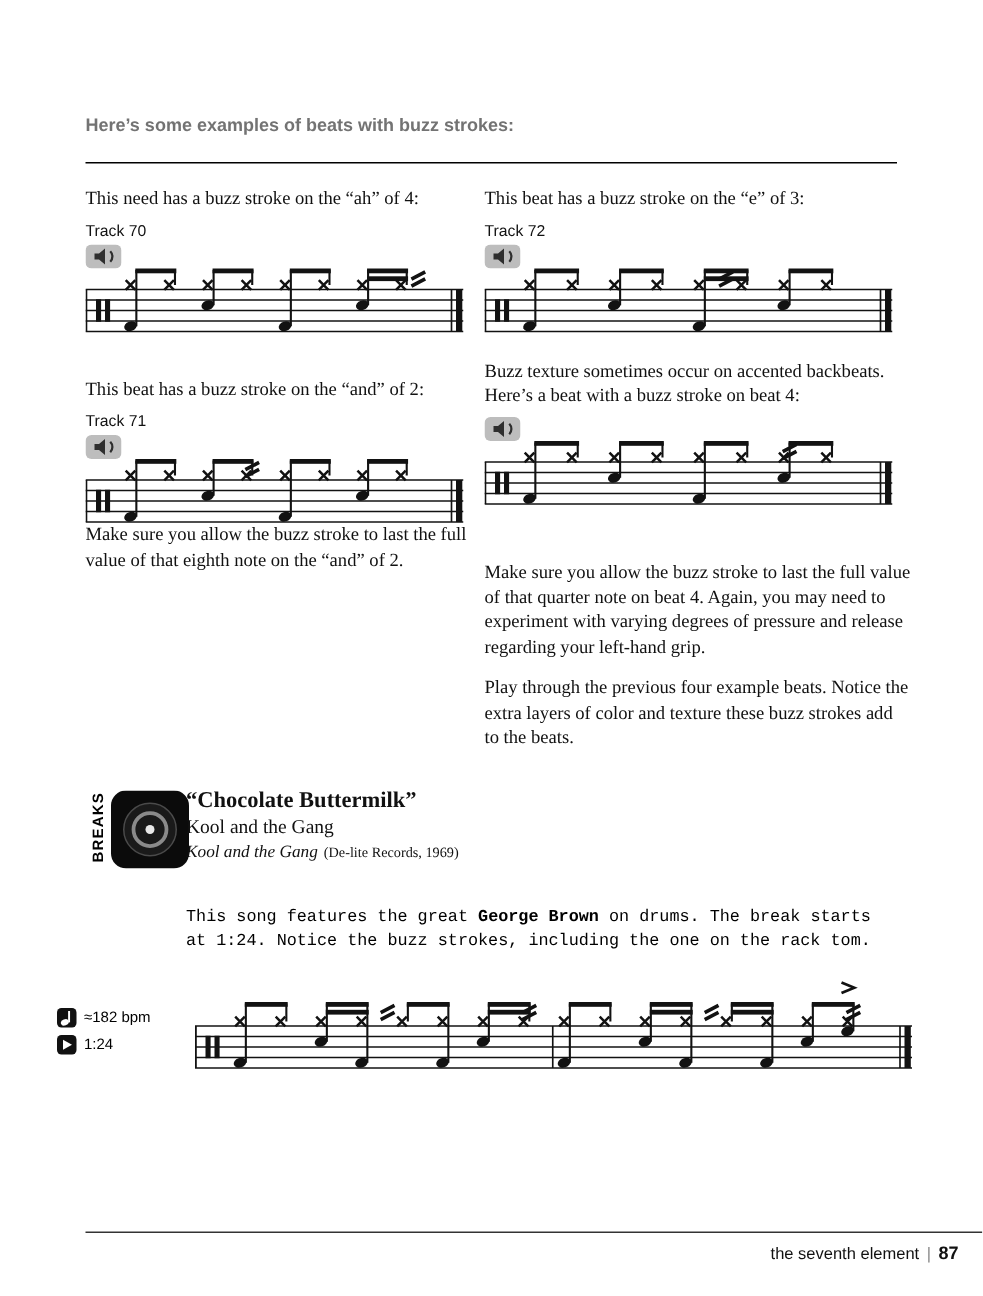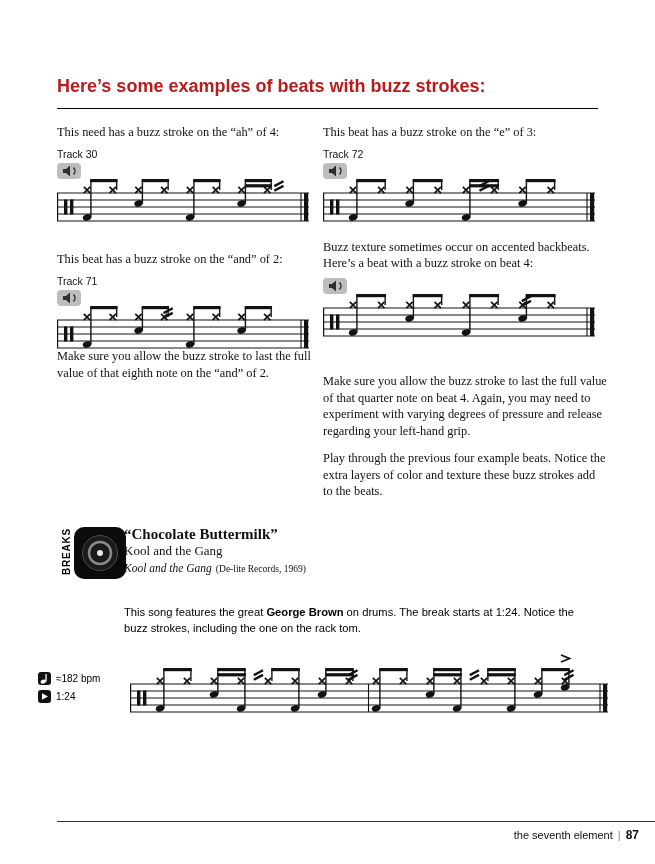--- a/index.html
+++ b/index.html
@@ -2,21 +2,21 @@
 <html><head>
 <meta charset="utf-8">
 <style>
   html,body { margin:0; padding:0; background:#ffffff; }
   .page {
     position:relative; width:655px; height:864px; background:#fff;
     font-family:"Liberation Serif", serif; color:#111; overflow:hidden;
   }
   .heading {
     position:absolute; left:57px; top:76px; margin:0;
-    font-family:"Liberation Sans", sans-serif; font-weight:700; font-size:18px; color:#b91c1c;
+    font-family:"Liberation Sans", sans-serif; font-weight:700; font-size:12px; color:#737373;
   }
   .heading-rule { position:absolute; left:57px; top:108px; width:541px; height:1px; background:#000; }
 
   .example { position:absolute; }
   #ex1 { left:57px;  top:125px; width:262px; }
   #ex2 { left:323px; top:125px; width:280px; }
   #ex3 { left:57px;  top:252px; width:262px; }
   #ex4 { left:323px; top:240px; width:280px; }
   .caption { margin:0 0 7px 0; font-size:12.4px; line-height:15.5px; }
   .track-label { font-family:"Liberation Sans", sans-serif; font-size:10.5px; line-height:12px; margin-top:3px; }
@@ -36,21 +36,21 @@
   .record-icon { position:absolute; left:74px; top:527px; }
   .song-info { position:absolute; left:124px; top:526px; }
   .song-title { font-weight:700; font-size:15px; line-height:17px; }
   .song-artist { font-size:13px; line-height:16px; }
   .song-album { line-height:15px; }
   .album-name { font-style:italic; font-size:11.5px; }
   .album-details { font-size:9.5px; }
 
   .description {
     position:absolute; left:124px; top:604px; width:472px; margin:0;
-    font-family:Liberation Sans, sans-serif; font-size:11.2px; line-height:16px; color:#000;
+    font-family:Liberation Mono, monospace; font-size:11.2px; line-height:16px; color:#000;
   }
   .description strong { font-weight:700; }
 
   .markers { position:absolute; left:38px; top:672px; font-family:"Liberation Sans", sans-serif; font-size:10px; color:#000; }
   .marker-row { display:flex; align-items:center; gap:5px; margin-bottom:5px; }
   .marker-box {
     width:13px; height:13px; background:#111; border-radius:3px;
     display:flex; align-items:center; justify-content:center; flex:0 0 auto;
   }
   .long-staff { position:absolute; left:130px; top:650px; }
@@ -66,21 +66,21 @@
 </head>
 <body>
 
 <div class="page">
 
   <h1 class="heading">Here’s some examples of beats with buzz strokes:</h1>
   <div class="heading-rule"></div>
 
   <section class="example" id="ex1">
     <p class="caption">This need has a buzz stroke on the “ah” of 4:</p>
-    <div class="track-label">Track 30</div>
+    <div class="track-label">Track 70</div>
     <svg class="track-icon" width="24" height="16" viewBox="0 0 24 16">
       <rect width="24" height="16" rx="4" fill="#bdbdbd"></rect>
       <path d="M6 6 h3 l4 -3.4 v10.8 l-4 -3.4 h-3 z" fill="#2e2e2e"></path>
       <path d="M16.5 4.5 a5 5 0 0 1 0 7" stroke="#2e2e2e" stroke-width="1.5" fill="none"></path>
     </svg>
     <svg class="staff" width="252" height="52">
         <line x1="0" y1="22" x2="252" y2="22" stroke="#121212" stroke-width="1"></line>
         <line x1="0" y1="29" x2="252" y2="29" stroke="#121212" stroke-width="1"></line>
         <line x1="0" y1="36" x2="252" y2="36" stroke="#121212" stroke-width="1"></line>
         <line x1="0" y1="43" x2="252" y2="43" stroke="#121212" stroke-width="1"></line>

